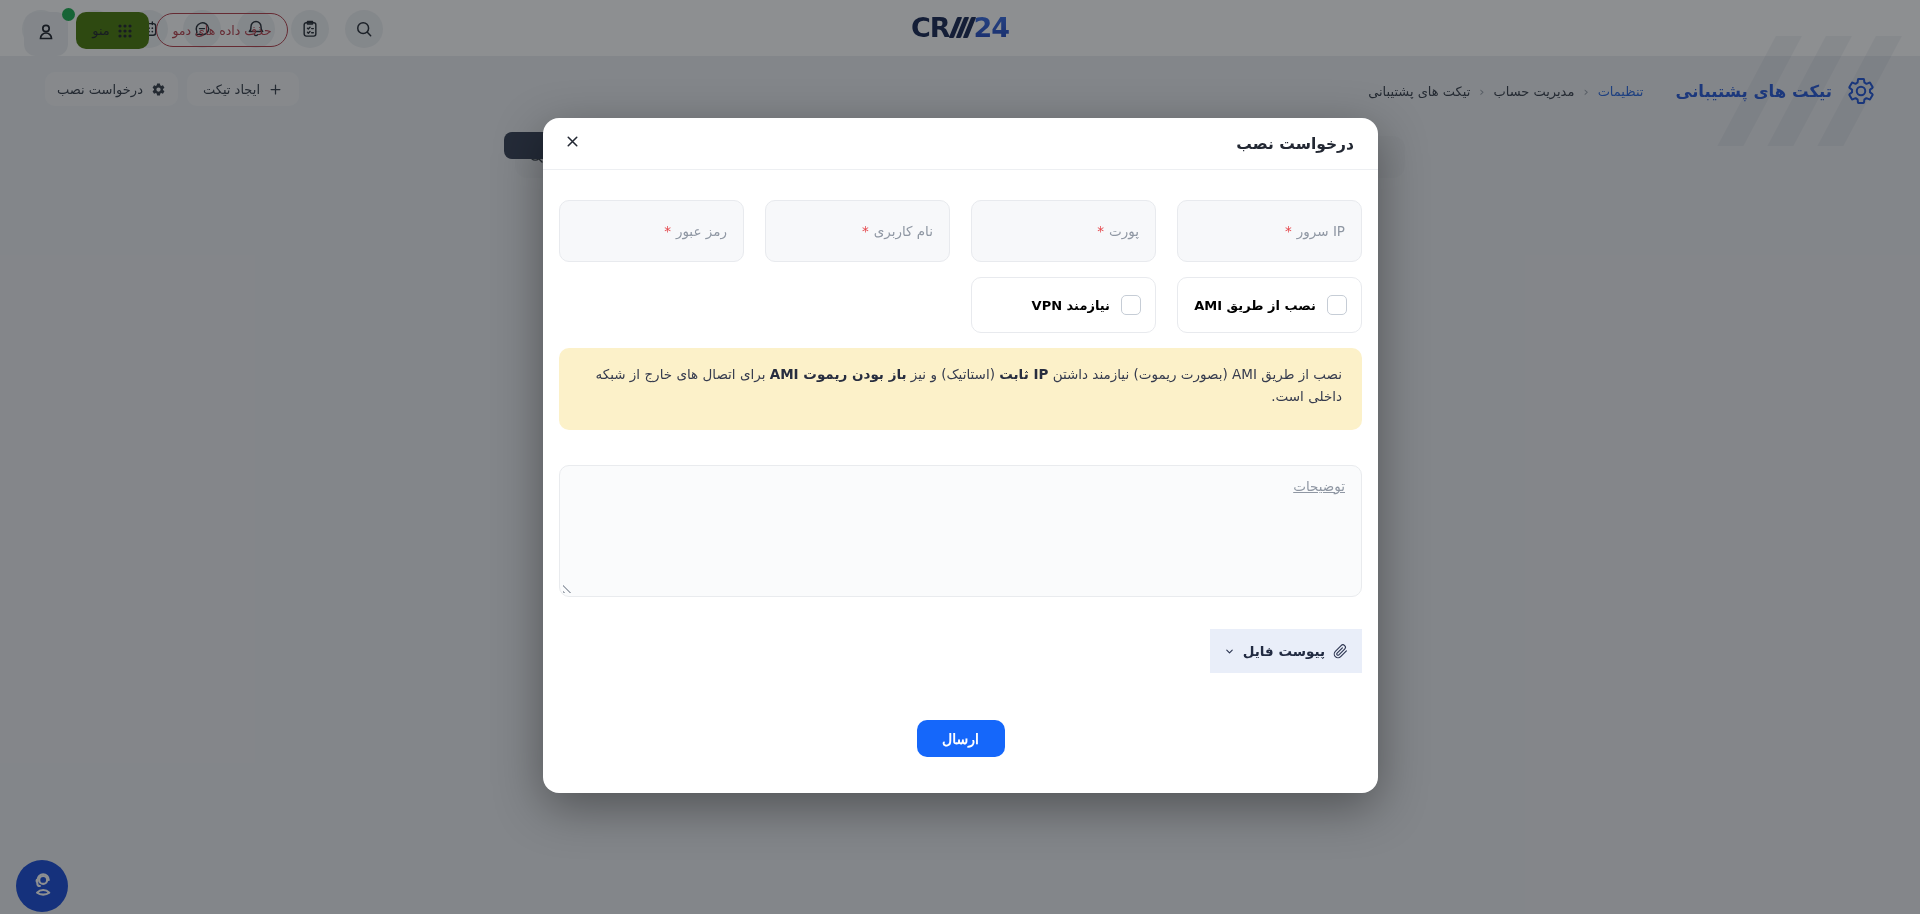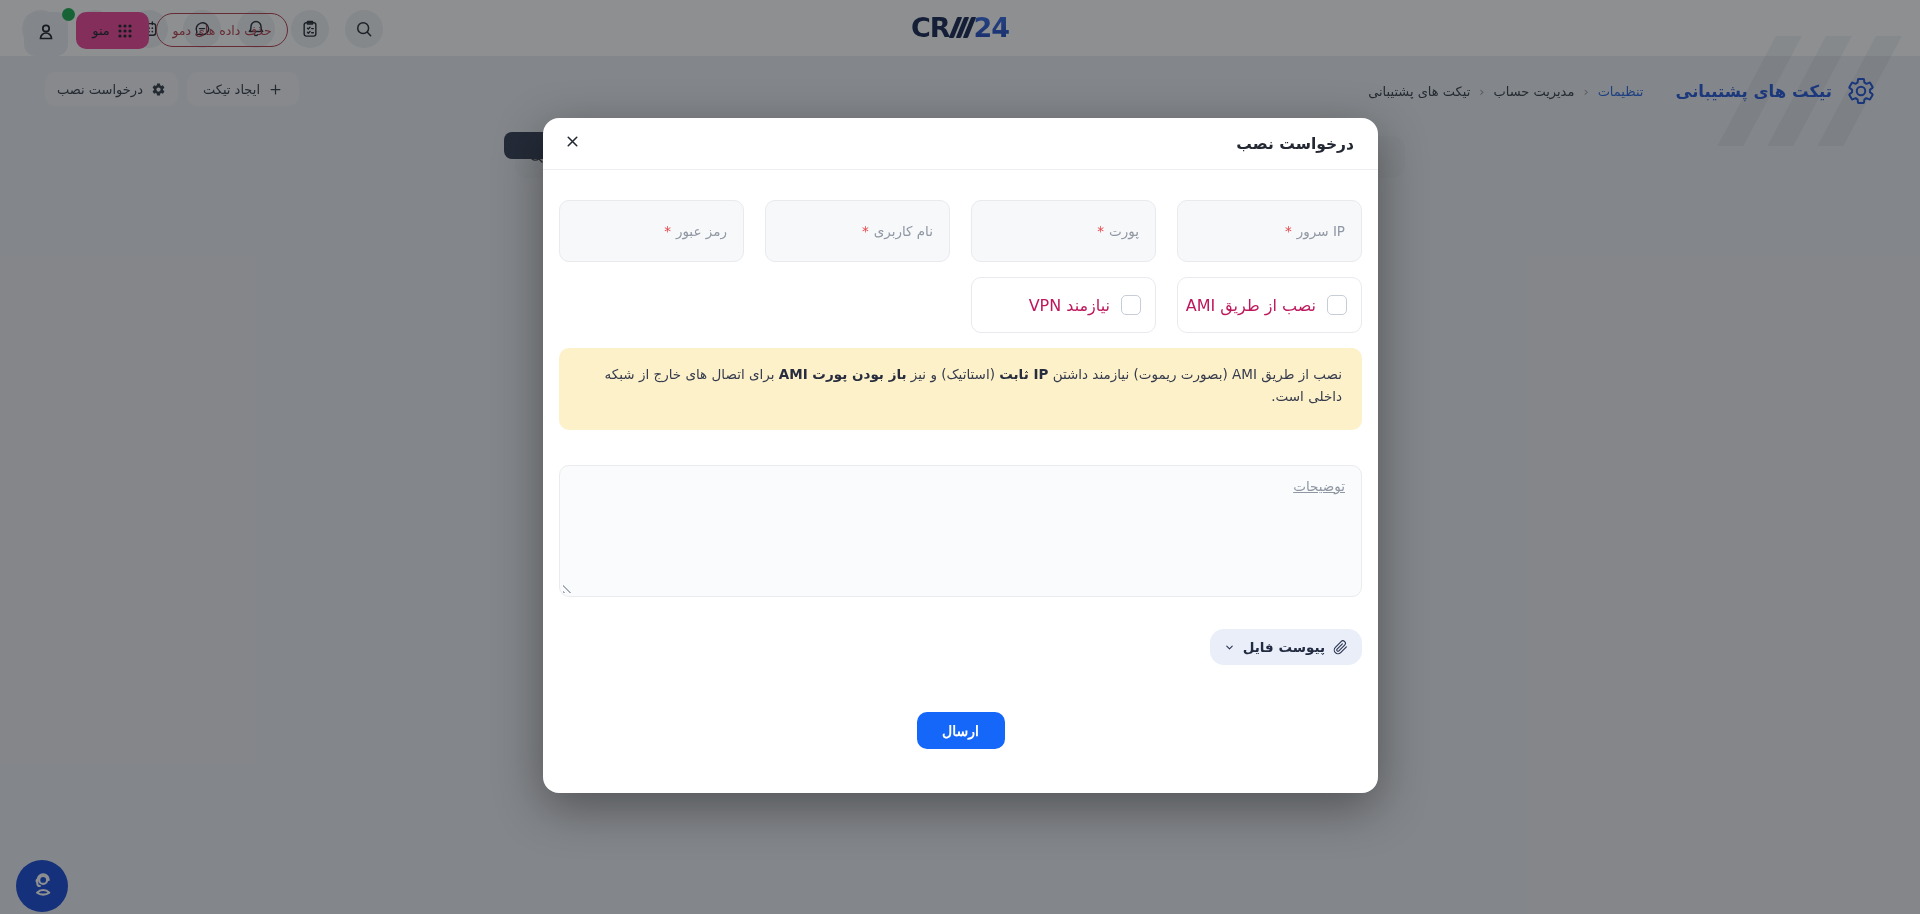--- a/index.html
+++ b/index.html
@@ -15,21 +15,21 @@
 
   .logo { position:absolute; top:11px; left:898px; width:124px; height:32px; display:flex; align-items:center;
           justify-content:center; direction:ltr; font-weight:800; letter-spacing:-1px; font-size:27px; }
   .logo .cr { color:#1c2b55; }
   .logo .slashes { display:inline-flex; margin:0 2px 0 1px; }
   .logo .slashes i { display:block; width:4.5px; height:21px; background:#1c2b55; transform:skewX(-22deg); margin-left:2.5px; border-radius:1px; }
   .logo .num { color:#2e5bd9; background:linear-gradient(180deg,#3f74e8,#2446b9); -webkit-background-clip:text; background-clip:text; -webkit-text-fill-color:transparent; }
 
   .pill-danger { position:absolute; top:13px; left:156px; width:132px; height:34px; border:1.5px solid #b5434f;
                  border-radius:18px; color:#b5434f; font-size:12.5px; display:flex; align-items:center; justify-content:center; background:transparent; }
-  .pill-menu { position:absolute; top:12px; left:76px; width:73px; height:37px; border-radius:10px; background:#ec4899;
+  .pill-menu { position:absolute; top:12px; left:76px; width:73px; height:37px; border-radius:10px; background:#4d7c0f;
                display:flex; align-items:center; justify-content:center; gap:7px; color:#22272f; font-size:13px; }
   .avatar { position:absolute; top:12px; left:24px; width:44px; height:44px; border-radius:12px; background:#eceff2;
             display:flex; align-items:center; justify-content:center; color:#20252e; }
   .status-dot { position:absolute; top:8px; left:62px; width:13px; height:13px; border-radius:50%; background:#1fae53; }
 
   .watermark { position:absolute; top:36px; right:10px; width:260px; height:110px; overflow:hidden; pointer-events:none; }
   .watermark i { position:absolute; top:-20px; width:26px; height:160px; background:rgba(130,142,165,0.10); transform:skewX(-28deg); }
 
   
   .pagehead-right { position:absolute; top:72px; right:44px; height:38px; display:flex; align-items:center; gap:14px; }
@@ -68,34 +68,34 @@
   .fields-row { margin-top:30px; display:flex; gap:21px; }
   .field { width:185px; height:62px; background:#f7f8fa; border:1px solid #e8eaee; border-radius:10px;
            display:flex; align-items:center; padding:0 16px; gap:5px; }
   .field .flabel { color:#8f97a3; font-size:13.5px; }
   .field .req { color:#e5484d; font-size:13.5px; }
 
   .checks-row { margin-top:15px; display:flex; gap:21px; }
   .check-card { width:185px; height:56px; background:#ffffff; border:1px solid #e8eaee; border-radius:10px;
                 display:flex; align-items:center; padding:0 14px; gap:11px; }
   .cb { width:20px; height:20px; border:1.5px solid #c6cdd6; border-radius:5px; background:#ffffff; flex:0 0 auto; }
-  .check-card .clabel { color:#be185d; font-size:16px; white-space:nowrap; }
+  .check-card .clabel { color:#000000; font-size:13px; white-space:nowrap;font-weight:bold; }
 
   .alert { margin-top:15px; height:82px; background:#fcf1c9; border-radius:10px; padding:15px 20px;
            color:#353b4e; font-size:13.5px; line-height:22px; text-align:right; }
   .alert b { font-weight:700; color:#272d3f; }
 
   .desc { position:relative; margin-top:35px; height:132px; background:#fafbfc; border:1px solid #e9ebee; border-radius:10px; }
   .desc .ph { position:absolute; top:12px; right:16px; color:#8f97a3; font-size:13.5px;text-decoration:underline; }
   .desc .resize { position:absolute; bottom:3px; left:3px; width:11px; height:11px;
                   background:repeating-linear-gradient(45deg,#a7adb6 0 1.5px,transparent 1.5px 4.5px);
                   clip-path:polygon(0 0,0 100%,100% 100%); }
 
   .attach-row { margin-top:32px; display:flex; }
-  .attach-btn { height:36px; border-radius:14px; background:#e9eef9; display:flex; align-items:center; gap:8px;
+  .attach-btn { height:44px; border-radius:0; background:#e9eef9; display:flex; align-items:center; gap:8px;
                 padding:0 14px; color:#222b42; font-size:13.5px; font-weight:600; }
   .attach-btn svg { color:#2b3450; }
 
   .submit-row { margin-top:47px; display:flex; justify-content:center; }
   .submit-btn { width:88px; height:37px; border-radius:10px; background:#1567fa; color:#ffffff; font-size:14px;
                 font-weight:600; display:flex; align-items:center; justify-content:center; border:none; }
 </style>
 </head>
 <body>
 
@@ -304,21 +304,21 @@
           <span class="cb"></span>
           <span class="clabel">نصب از طریق AMI</span>
         </div>
         <div class="check-card">
           <span class="cb"></span>
           <span class="clabel">نیازمند VPN</span>
         </div>
       </div>
 
       <div class="alert">
-        <span>نصب از طریق AMI (بصورت ریموت) نیازمند داشتن </span><b>IP ثابت</b><span> (استاتیک) و نیز </span><b>باز بودن پورت AMI</b><span> برای اتصال های خارج از شبکه داخلی است.</span>
+        <span>نصب از طریق AMI (بصورت ریموت) نیازمند داشتن </span><b>IP ثابت</b><span> (استاتیک) و نیز </span><b>باز بودن ریموت AMI</b><span> برای اتصال های خارج از شبکه داخلی است.</span>
       </div>
 
       <div class="desc">
         <span class="ph">توضیحات</span>
         <span class="resize"></span>
       </div>
 
       <div class="attach-row">
         <div class="attach-btn">
           <span style="display:flex">

